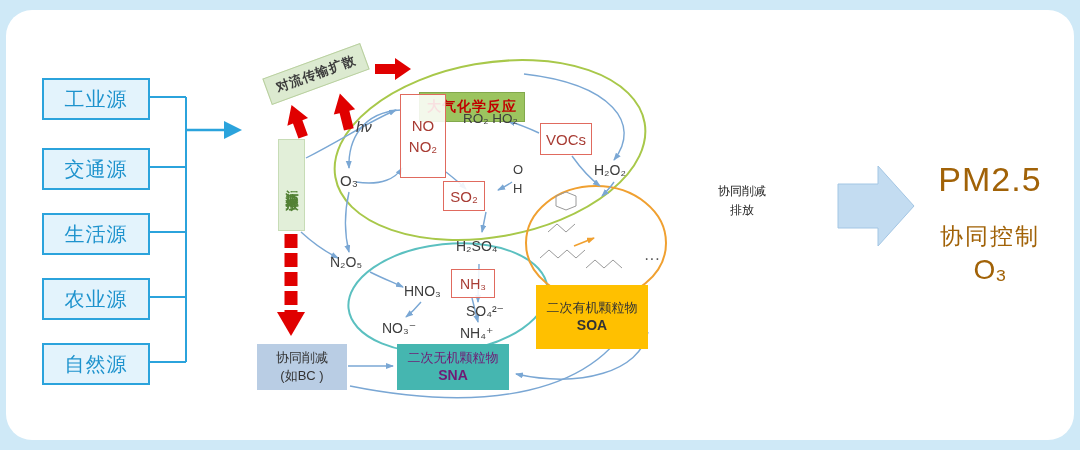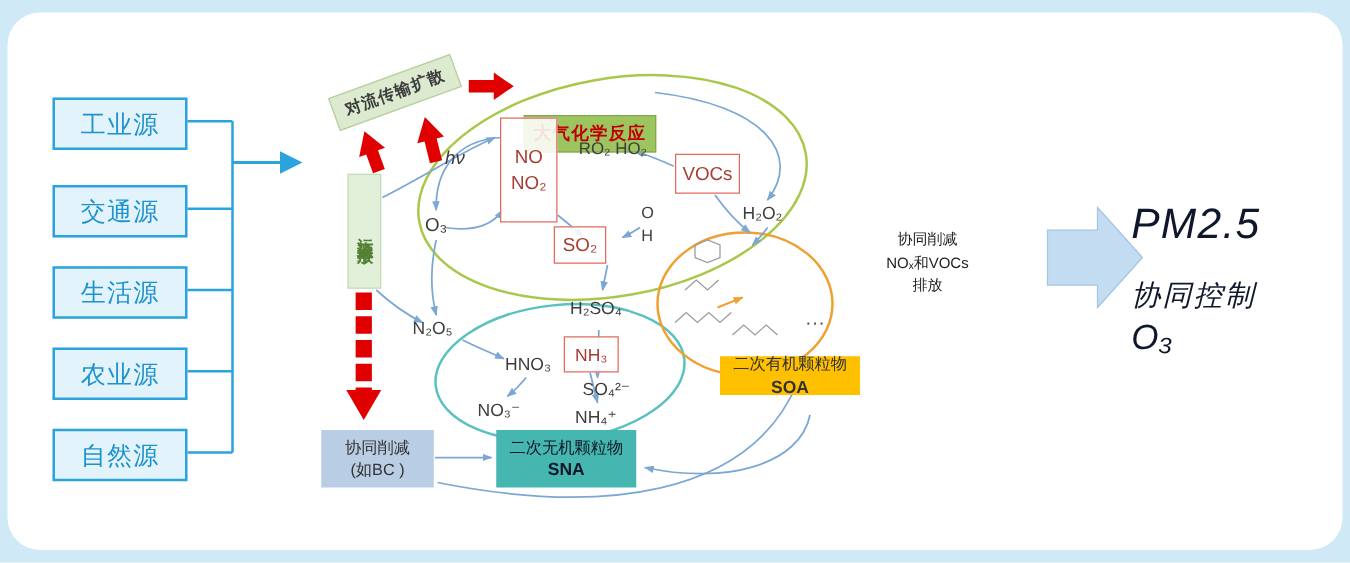--- a/index.html
+++ b/index.html
@@ -20,27 +20,27 @@
   .emission-box{left:278px;top:139px;width:25px;height:90px;background:#e2efd9;border:1px solid #c7dcb6;
             color:#538135;font-weight:bold;font-size:13px;display:flex;align-items:center;justify-content:center;
             writing-mode:vertical-rl;text-orientation:upright;letter-spacing:2px;}
   
   .lbl{color:#3d3d3d;font-size:14px;white-space:nowrap;}
   .red-box{border:1.5px solid #e06a5e;background:rgba(255,255,255,.88);color:#a83c34;
            display:flex;align-items:center;justify-content:center;font-size:15px;}
   .no-stack{left:400px;top:94px;width:46px;height:84px;flex-direction:column;justify-content:space-between;padding:22px 0;box-sizing:border-box;}
   
   .pbox{display:flex;flex-direction:column;align-items:center;justify-content:center;text-align:center;line-height:1.35;}
-  .soa-box{left:576px;top:285px;width:112px;height:31px;background:#ffc000;color:#333;font-size:13px;}
+  .soa-box{left:536px;top:285px;width:112px;height:64px;background:#ffc000;color:#333;font-size:13px;}
   .primary-box{left:257px;top:344px;width:90px;height:46px;background:#b9cde4;color:#333;font-size:13px;}
-  .sna-box{left:397px;top:344px;width:112px;height:46px;background:#45b6b0;color:#0f172a;font-size:13px;}
+  .sna-box{left:397px;top:344px;width:112px;height:46px;background:#45b6b0;color:#701a75;font-size:13px;}
   .pbox .abbr{font-size:14px;font-weight:bold;}
   
   .reduce{left:672px;top:182px;width:140px;text-align:center;color:#222;font-size:12px;line-height:1.55;}
-  .headline{width:170px;color:#0f172a;font-style:italic;}
+  .headline{width:170px;text-align:center;color:#a16207;}
   .pm25{left:905px;top:160px;font-size:34px;letter-spacing:1px;}
   .control{left:905px;top:221px;font-size:23px;letter-spacing:2px;}
   .o3big{left:905px;top:254px;font-size:28px;}
   .italic{font-style:italic;}
 </style>
 </head>
 <body>
 
 <div class="canvas">
   <div class="panel"></div>
@@ -169,19 +169,18 @@
     <span>协同削减</span>
     <span>(如BC )</span>
   </div>
   <div class="abs pbox sna-box">
     <span>二次无机颗粒物</span>
     <span class="abbr">SNA</span>
   </div>
 
   <div class="abs reduce">
     <div>协同削减</div>
-    <div>NOₓ和VOCs</div>
     <div>排放</div>
   </div>
   <div class="abs headline pm25">PM2.5</div>
   <div class="abs headline control">协同控制</div>
   <div class="abs headline o3big">O₃</div>
 </div>
 
 </body></html>

